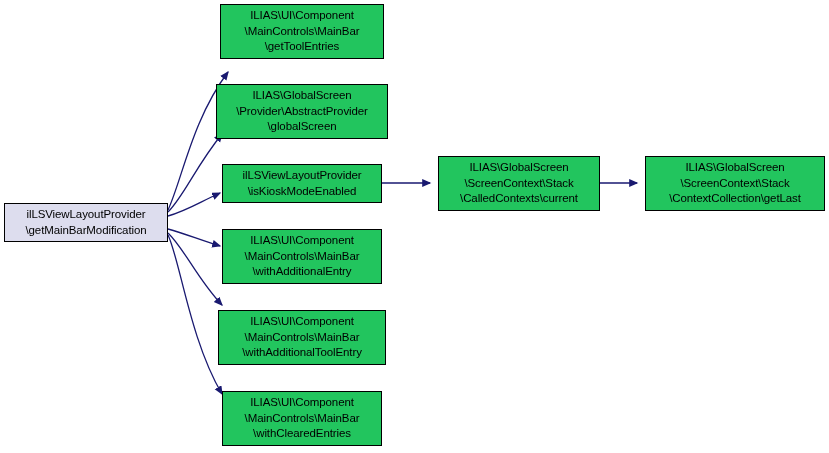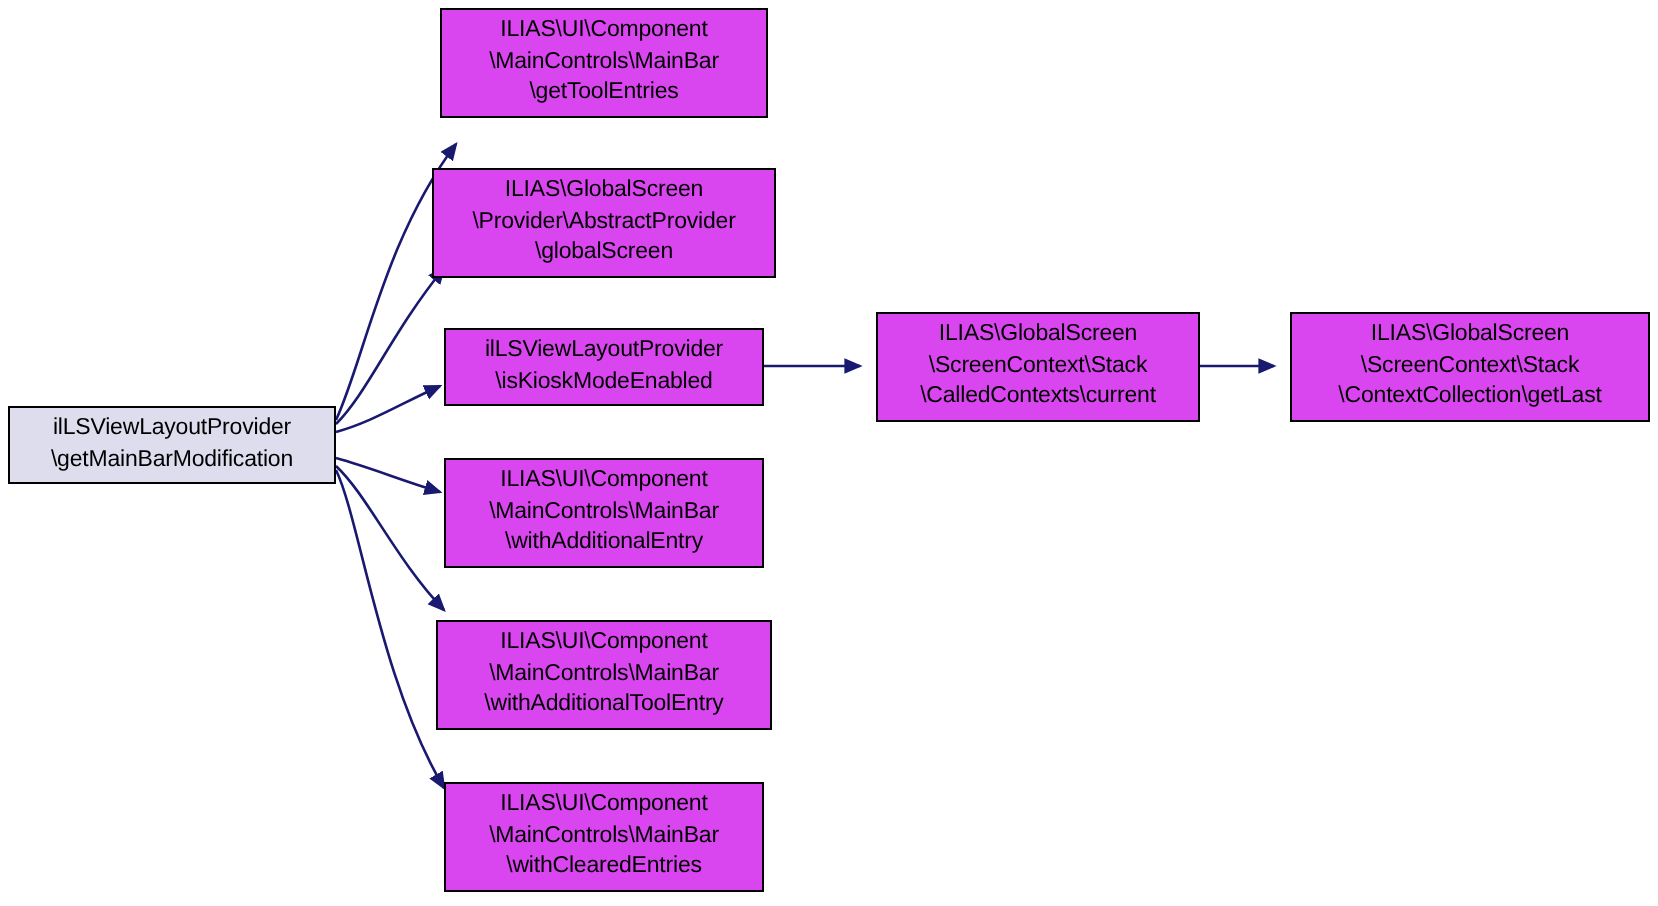--- a/index.html
+++ b/index.html
@@ -12,21 +12,21 @@
     width: 829px;
     height: 453px;
     background: #ffffff;
     font-family: "Liberation Sans", sans-serif;
     overflow: hidden;
   }
   .node {
     position: absolute;
     box-sizing: border-box;
     border: 1px solid #000000;
-    background: #d946ef;
+    background: #22c55e;
     color: #000000;
     font-size: 11.5px;
     line-height: 15.5px;
     text-align: center;
     display: flex;
     flex-direction: column;
     align-items: center;
     justify-content: center;
     white-space: pre-line;
     letter-spacing: -0.1px;

